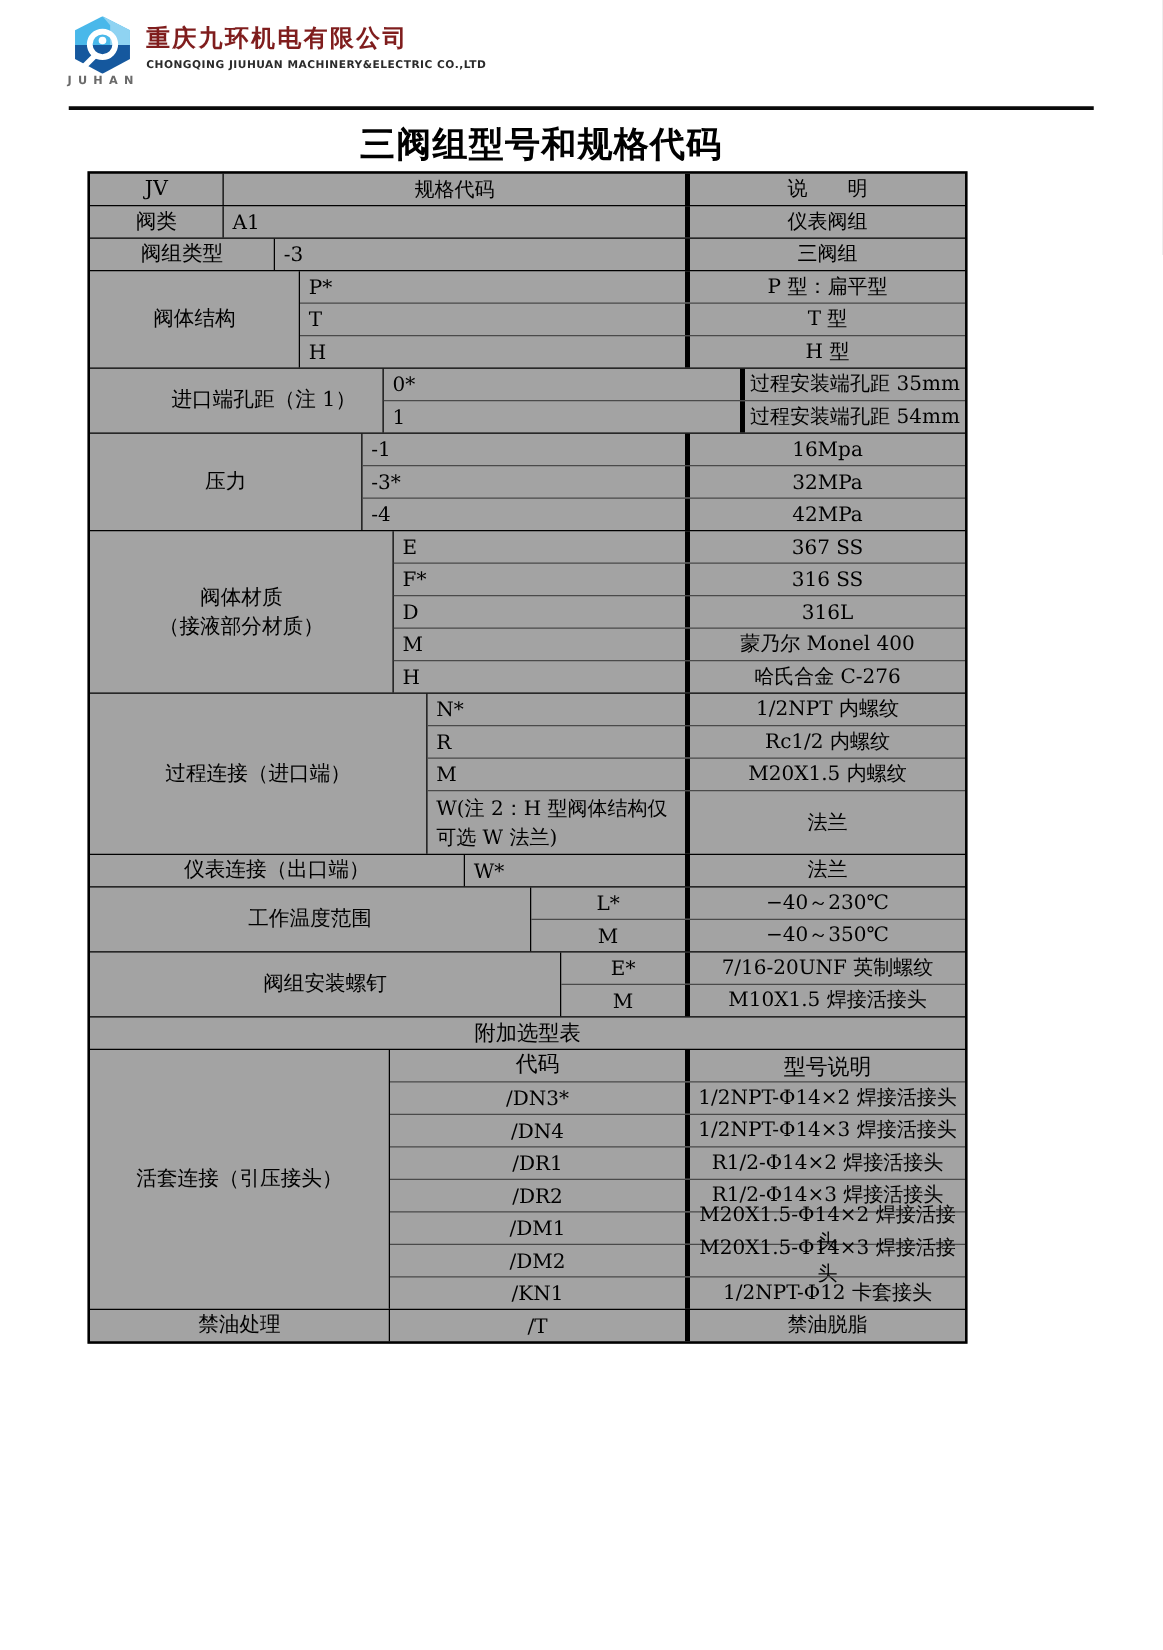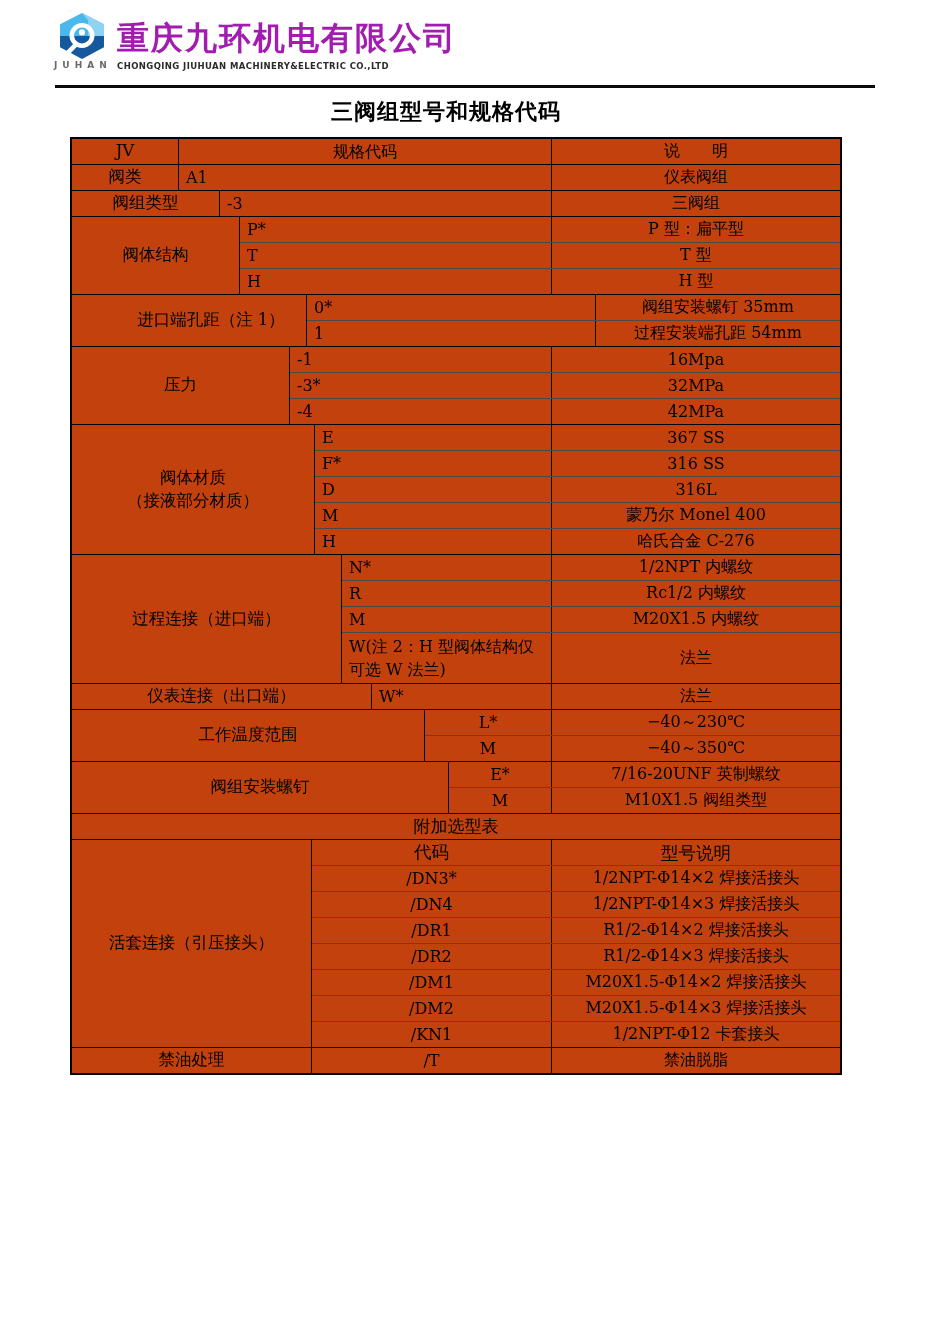--- a/index.html
+++ b/index.html
@@ -5,40 +5,40 @@
   html,body{margin:0;padding:0;background:#fff;}
   .page{position:relative;width:930px;height:1320px;background:#fff;overflow:hidden;
         font-family:"DejaVu Serif","Liberation Serif",serif;color:#000;}
 
   
   .logo{position:absolute;left:54px;top:13px;width:56px;text-align:center;}
   .logo svg{display:block;margin:0 auto;}
   .logo-word{margin-top:1px;font-family:"DejaVu Sans","Liberation Sans",sans-serif;
              font-size:9px;font-weight:bold;color:#6a6a6a;letter-spacing:5px;}
   .company{position:absolute;left:117px;top:21px;}
-  .company-cn{font-size:32px;font-weight:bold;letter-spacing:2px;color:#a21caf;line-height:1.1;}
+  .company-cn{font-size:19px;font-weight:bold;letter-spacing:2px;color:#7f1d1d;line-height:1.1;}
   .company-en{margin-top:5px;font-family:"DejaVu Sans","Liberation Sans",sans-serif;
               font-size:8.5px;font-weight:bold;color:#2b2b2b;letter-spacing:0.4px;}
   .rule{position:absolute;left:55px;top:85px;width:820px;height:2.5px;background:#0a0a0a;}
-  .doc-title{position:absolute;left:16px;top:97px;width:860px;text-align:center;
-             font-size:22px;font-weight:bold;letter-spacing:1px;}
+  .doc-title{position:absolute;left:3px;top:97px;width:860px;text-align:center;
+             font-size:28px;font-weight:bold;letter-spacing:1px;}
 
   
-  .spec-table{position:absolute;left:70px;top:137px;width:772px;
-              border:2px solid #000;box-sizing:border-box;background:#c2410c;}
+  .spec-table{position:absolute;left:70px;top:137px;width:704px;
+              border:2px solid #000;box-sizing:border-box;background:#a3a3a3;}
   .section{display:flex;border-top:1.5px solid #000;}
   .section:first-child{border-top:none;}
   .label-cell{display:flex;align-items:center;justify-content:center;text-align:center;
               border-right:1px solid #000;white-space:pre-line;font-size:16.5px;
               box-sizing:border-box;line-height:1.35;}
   .rows{flex:1;display:flex;flex-direction:column;min-width:0;}
   .row{display:flex;height:25px;border-top:1px solid #4a4a4a;}
   .row:first-child{border-top:none;}
   .row.tall{height:50px;}
-  .code-cell{border-right:1px solid #000000;display:flex;align-items:center;
+  .code-cell{border-right:4px solid #000000;display:flex;align-items:center;
              padding:0 7px;font-size:16px;box-sizing:border-box;line-height:1.45;}
   .code-cell.center{justify-content:center;padding:0 2px;}
   .desc-cell{flex:1;display:flex;align-items:center;justify-content:center;
              text-align:center;font-size:16px;min-width:0;}
   .row.hdr .code-cell,.row.hdr .desc-cell{font-size:17.5px;text-align:center;}
   .full-row{flex:1;display:flex;align-items:center;justify-content:center;
             height:25px;font-size:17px;}
 </style>
 </head>
 <body>
@@ -109,21 +109,21 @@
             <div class="code-cell left" style="flex: 0 0 312px;">H</div>
             <div class="desc-cell">H 型</div>
           </div>
         </div>
       </div>
       <div class="section">
         <div class="label-cell" style="flex: 0 0 191px; margin-left: 44px;">进口端孔距（注 1）</div>
         <div class="rows">
           <div class="row">
             <div class="code-cell left" style="flex: 0 0 289px;">0*</div>
-            <div class="desc-cell">阀组安装螺钉 35mm</div>
+            <div class="desc-cell">过程安装端孔距 35mm</div>
           </div>
           <div class="row">
             <div class="code-cell left" style="flex: 0 0 289px;">1</div>
             <div class="desc-cell">过程安装端孔距 54mm</div>
           </div>
         </div>
       </div>
       <div class="section">
         <div class="label-cell" style="flex: 0 0 218px;">压力</div>
         <div class="rows">
@@ -212,21 +212,21 @@
       </div>
       <div class="section">
         <div class="label-cell" style="flex: 0 0 377px;">阀组安装螺钉</div>
         <div class="rows">
           <div class="row">
             <div class="code-cell center" style="flex: 0 0 103px;">E*</div>
             <div class="desc-cell">7/16-20UNF 英制螺纹</div>
           </div>
           <div class="row">
             <div class="code-cell center" style="flex: 0 0 103px;">M</div>
-            <div class="desc-cell">M10X1.5 阀组类型</div>
+            <div class="desc-cell">M10X1.5 焊接活接头</div>
           </div>
         </div>
       </div>
       <div class="section">
         <div class="full-row">附加选型表</div>
       </div>
       <div class="section">
         <div class="label-cell" style="flex: 0 0 240px;">活套连接（引压接头）</div>
         <div class="rows">
           <div class="row hdr">

